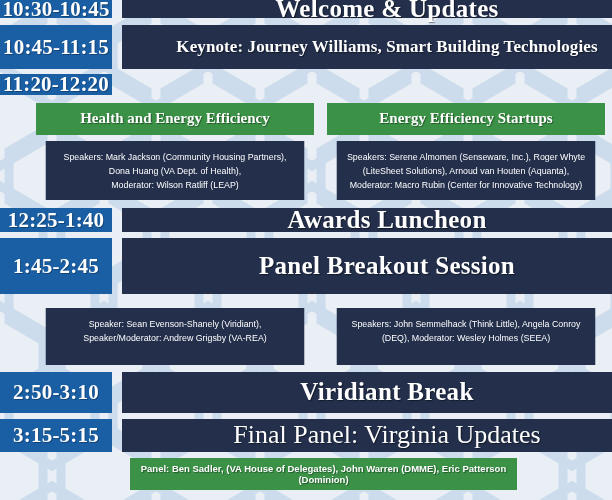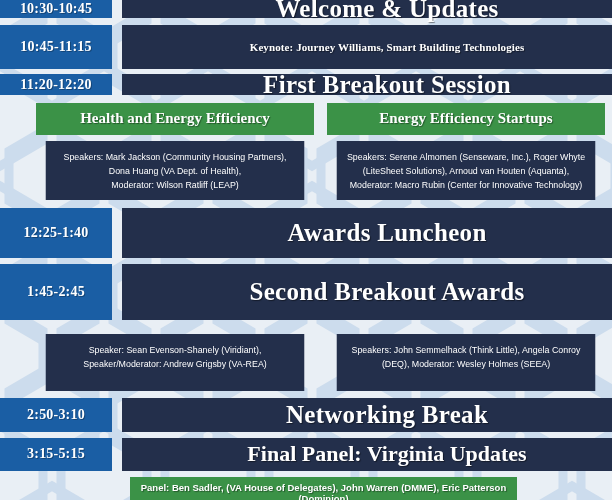--- a/index.html
+++ b/index.html
@@ -37,21 +37,21 @@
     align-items: stretch;
     width: 612px;
   }
 
   .time-cell {
     width: 112px;
     min-width: 112px;
     background: #1a5ea4;
     color: #ffffff;
     font-family: "Liberation Serif", serif;
-    font-size: 14px;
+    font-size: 21px;
     font-weight: 700;
     letter-spacing: 0.2px;
     display: flex;
     align-items: center;
     justify-content: center;
     text-shadow: 1px 1px 0 rgba(0,0,0,0.28);
   }
 
   .gap-cell {
     width: 10px;
@@ -71,28 +71,28 @@
     padding-left: 40px;
   }
 
   .title-big {
     font-size: 25px;
     font-weight: 700;
     letter-spacing: 0.3px;
   }
 
   .title-med {
-    font-size: 11px;
+    font-size: 17px;
     font-weight: 700;
     letter-spacing: 0.1px;
   }
 
   .title-final {
-    font-size: 22px;
-    font-weight: 700;
+    font-size: 26px;
+    font-weight: 400;
   }
 
   
   .breakout {
     display: flex;
     width: 612px;
     box-sizing: border-box;
     padding: 0 7px 0 36px;
     gap: 13px;
   }
@@ -167,21 +167,20 @@
     <div class="time-cell">10:45-11:15</div>
     <div class="gap-cell"></div>
     <div class="title-cell title-med">Keynote: Journey Williams, Smart Building Technologies</div>
   </div>
 
   <div class="sp5"></div>
 
   <div class="row" style="height:21px;">
     <div class="time-cell">11:20-12:20</div>
     <div class="gap-cell"></div>
-    <div class="title-cell title-big">First Breakout Session</div>
   </div>
 
   <div class="sp8"></div>
 
   <div class="breakout">
     <div class="breakout-col">
       <div class="breakout-head">Health and Energy Efficiency</div>
       <div class="breakout-body">
         <span class="ln">Speakers: Mark Jackson (Community Housing Partners),</span>
         <span class="ln">Dona Huang (VA Dept. of Health),</span>
@@ -193,32 +192,32 @@
       <div class="breakout-body">
         <span class="ln">Speakers: Serene Almomen (Senseware, Inc.), Roger Whyte</span>
         <span class="ln">(LiteSheet Solutions), Arnoud van Houten (Aquanta),</span>
         <span class="ln">Moderator: Macro Rubin (Center for Innovative Technology)</span>
       </div>
     </div>
   </div>
 
   <div class="sp8"></div>
 
-  <div class="row" style="height:50px;">
+  <div class="row" style="height:24px;">
     <div class="time-cell">12:25-1:40</div>
     <div class="gap-cell"></div>
     <div class="title-cell title-big">Awards Luncheon</div>
   </div>
 
   <div class="sp6"></div>
 
   <div class="row" style="height:56px;">
     <div class="time-cell">1:45-2:45</div>
     <div class="gap-cell"></div>
-    <div class="title-cell title-big">Second Breakout Awards</div>
+    <div class="title-cell title-big">Panel Breakout Session</div>
   </div>
 
   <div class="sp8"></div>
 
   <div class="breakout">
     <div class="breakout-col">
       <div class="breakout-body" style="padding-bottom:20px;">
         <span class="ln">Speaker: Sean Evenson-Shanely (Viridiant),</span>
         <span class="ln">Speaker/Moderator: Andrew Grigsby (VA-REA)</span>
       </div>
@@ -226,24 +225,24 @@
     <div class="breakout-col">
       <div class="breakout-body" style="padding-bottom:20px;">
         <span class="ln">Speakers: John Semmelhack (Think Little), Angela Conroy</span>
         <span class="ln">(DEQ), Moderator: Wesley Holmes (SEEA)</span>
       </div>
     </div>
   </div>
 
   <div class="sp7"></div>
 
-  <div class="row" style="height:34px;">
+  <div class="row" style="height:41px;">
     <div class="time-cell">2:50-3:10</div>
     <div class="gap-cell"></div>
-    <div class="title-cell title-big">Networking Break</div>
+    <div class="title-cell title-big">Viridiant Break</div>
   </div>
 
   <div class="sp6"></div>
 
   <div class="row" style="height:33px;">
     <div class="time-cell">3:15-5:15</div>
     <div class="gap-cell"></div>
     <div class="title-cell title-final">Final Panel: Virginia Updates</div>
   </div>
 

